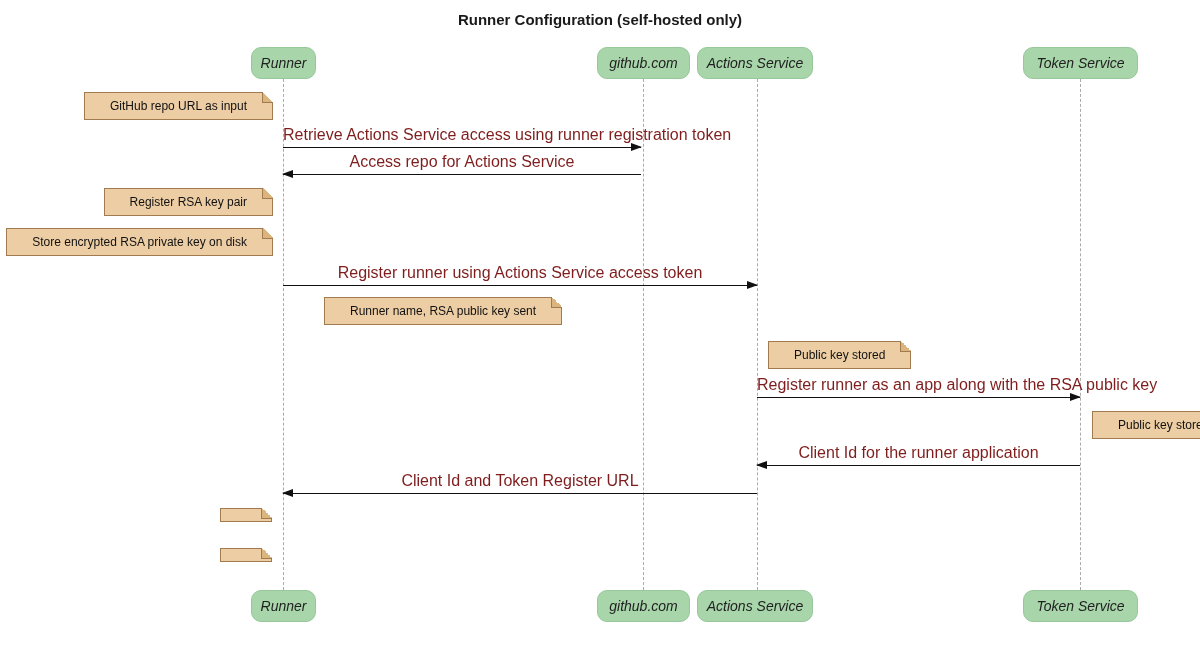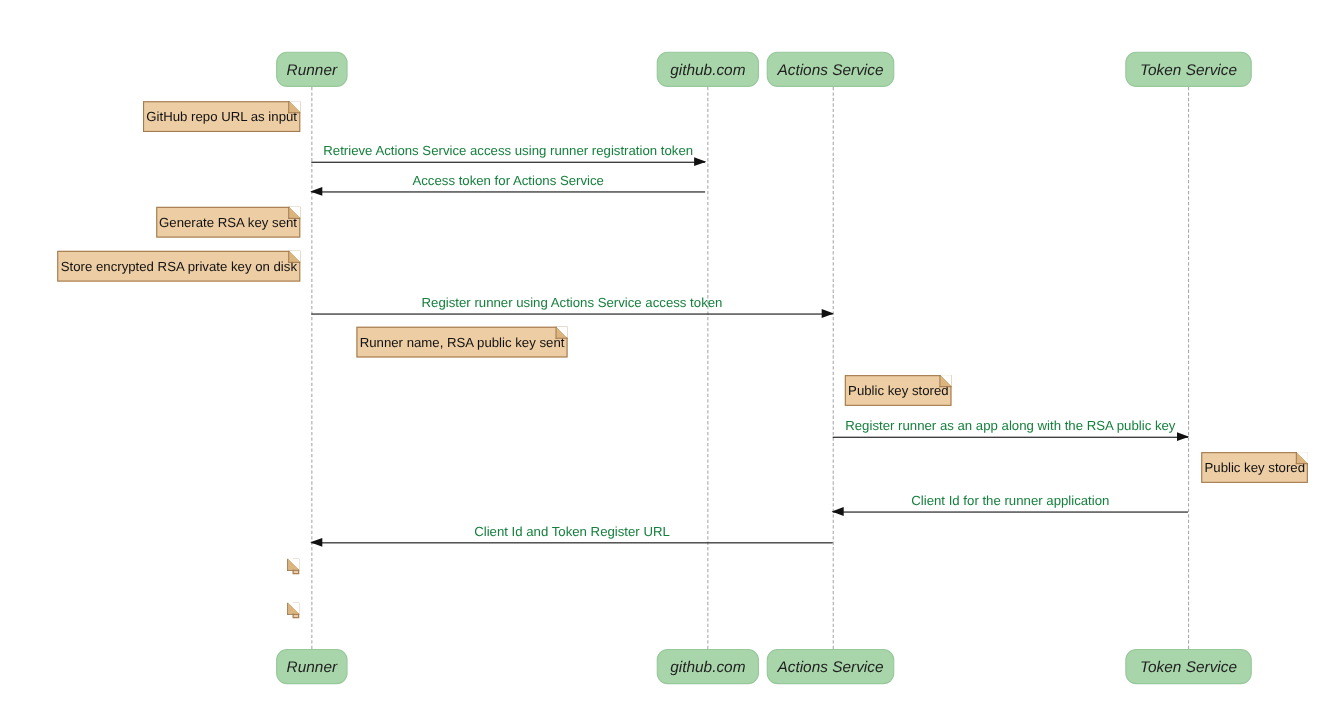--- a/index.html
+++ b/index.html
@@ -40,62 +40,63 @@
     height: 511px;
     width: 0;
     border-left: 1px dashed var(--lifeline-color, #aaaaaa);
   }
   .message { position: absolute; height: 0; }
   .msg-label {
     position: absolute;
     left: 0; right: 0;
     bottom: 3px;
     text-align: center;
-    font-size: 12px;
-    color: #15803d;
+    font-size: 16px;
+    color: #7f1d1d;
     white-space: nowrap;
   }
   .msg-line {
     position: absolute;
     left: 0; right: 0; top: 0;
     border-top: 1px solid var(--arrow-color, #111111);
   }
   .msg-head {
     position: absolute;
     top: -4px;
     width: 0; height: 0;
     border-top: 4px solid transparent;
     border-bottom: 4px solid transparent;
   }
   .msg-head.right { right: -1px; border-left: 11px solid var(--arrow-color, #111111); }
   .msg-head.left  { left: -1px;  border-right: 11px solid var(--arrow-color, #111111); }
   .note {
     position: absolute;
     background: var(--note-fill, #edcda4);
     border: 1px solid var(--note-border, #a27a4f);
-    padding: 6px 2px;
+    padding: 6px 25px;
     font-size: 12px;
     color: #111111;
     white-space: nowrap;
     box-sizing: border-box;
   }
   .note-fold {
     position: absolute;
     top: -1px; right: -1px;
     width: 10px; height: 10px;
     background: linear-gradient(to bottom left, #ffffff 50%, var(--fold-fill, #dcb47e) 50%);
     border-left: 1px solid var(--note-border, #a27a4f);
     border-bottom: 1px solid var(--note-border, #a27a4f);
   }
 </style>
 </head>
 <body>
 
 <div id="diagram">
 
+  <div class="title">Runner Configuration (self-hosted only)</div>
 
   <div class="lifeline" style="left:283px;"></div>
   <div class="lifeline" style="left:643px;"></div>
   <div class="lifeline" style="left:757px;"></div>
   <div class="lifeline" style="left:1080px;"></div>
 
   <div class="participant" style="left:251px; top:47px; width:65px;">Runner</div>
   <div class="participant" style="left:597px; top:47px; width:93px;">github.com</div>
   <div class="participant" style="left:697px; top:47px; width:116px;">Actions Service</div>
   <div class="participant" style="left:1023px; top:47px; width:115px;">Token Service</div>
@@ -105,21 +106,21 @@
   <div class="participant" style="left:697px; top:590px; width:116px;">Actions Service</div>
   <div class="participant" style="left:1023px; top:590px; width:115px;">Token Service</div>
 
   <div class="message" style="left:283px; top:147px; width:358px;">
     <div class="msg-label">Retrieve Actions Service access using runner registration token</div>
     <div class="msg-line"></div>
     <div class="msg-head right"></div>
   </div>
 
   <div class="message" style="left:283px; top:174px; width:358px;">
-    <div class="msg-label">Access token for Actions Service</div>
+    <div class="msg-label">Access repo for Actions Service</div>
     <div class="msg-line"></div>
     <div class="msg-head left"></div>
   </div>
 
   <div class="message" style="left:283px; top:285px; width:474px;">
     <div class="msg-label">Register runner using Actions Service access token</div>
     <div class="msg-line"></div>
     <div class="msg-head right"></div>
   </div>
 
@@ -141,21 +142,21 @@
     <div class="msg-head left"></div>
   </div>
 
   <div class="note" style="right:927px; top:92px;">
     <span class="note-fold"></span>
     <span>GitHub repo URL as input</span>
   </div>
 
   <div class="note" style="right:927px; top:188px;">
     <span class="note-fold"></span>
-    <span>Generate RSA key sent</span>
+    <span>Register RSA key pair</span>
   </div>
 
   <div class="note" style="right:927px; top:228px;text-align:right;">
     <span class="note-fold"></span>
     <span>Store encrypted RSA private key on disk</span>
   </div>
 
   <div class="note" style="left:295px; top:297px;margin-left:29px;">
     <span class="note-fold"></span>
     <span>Runner name, RSA public key sent</span>

